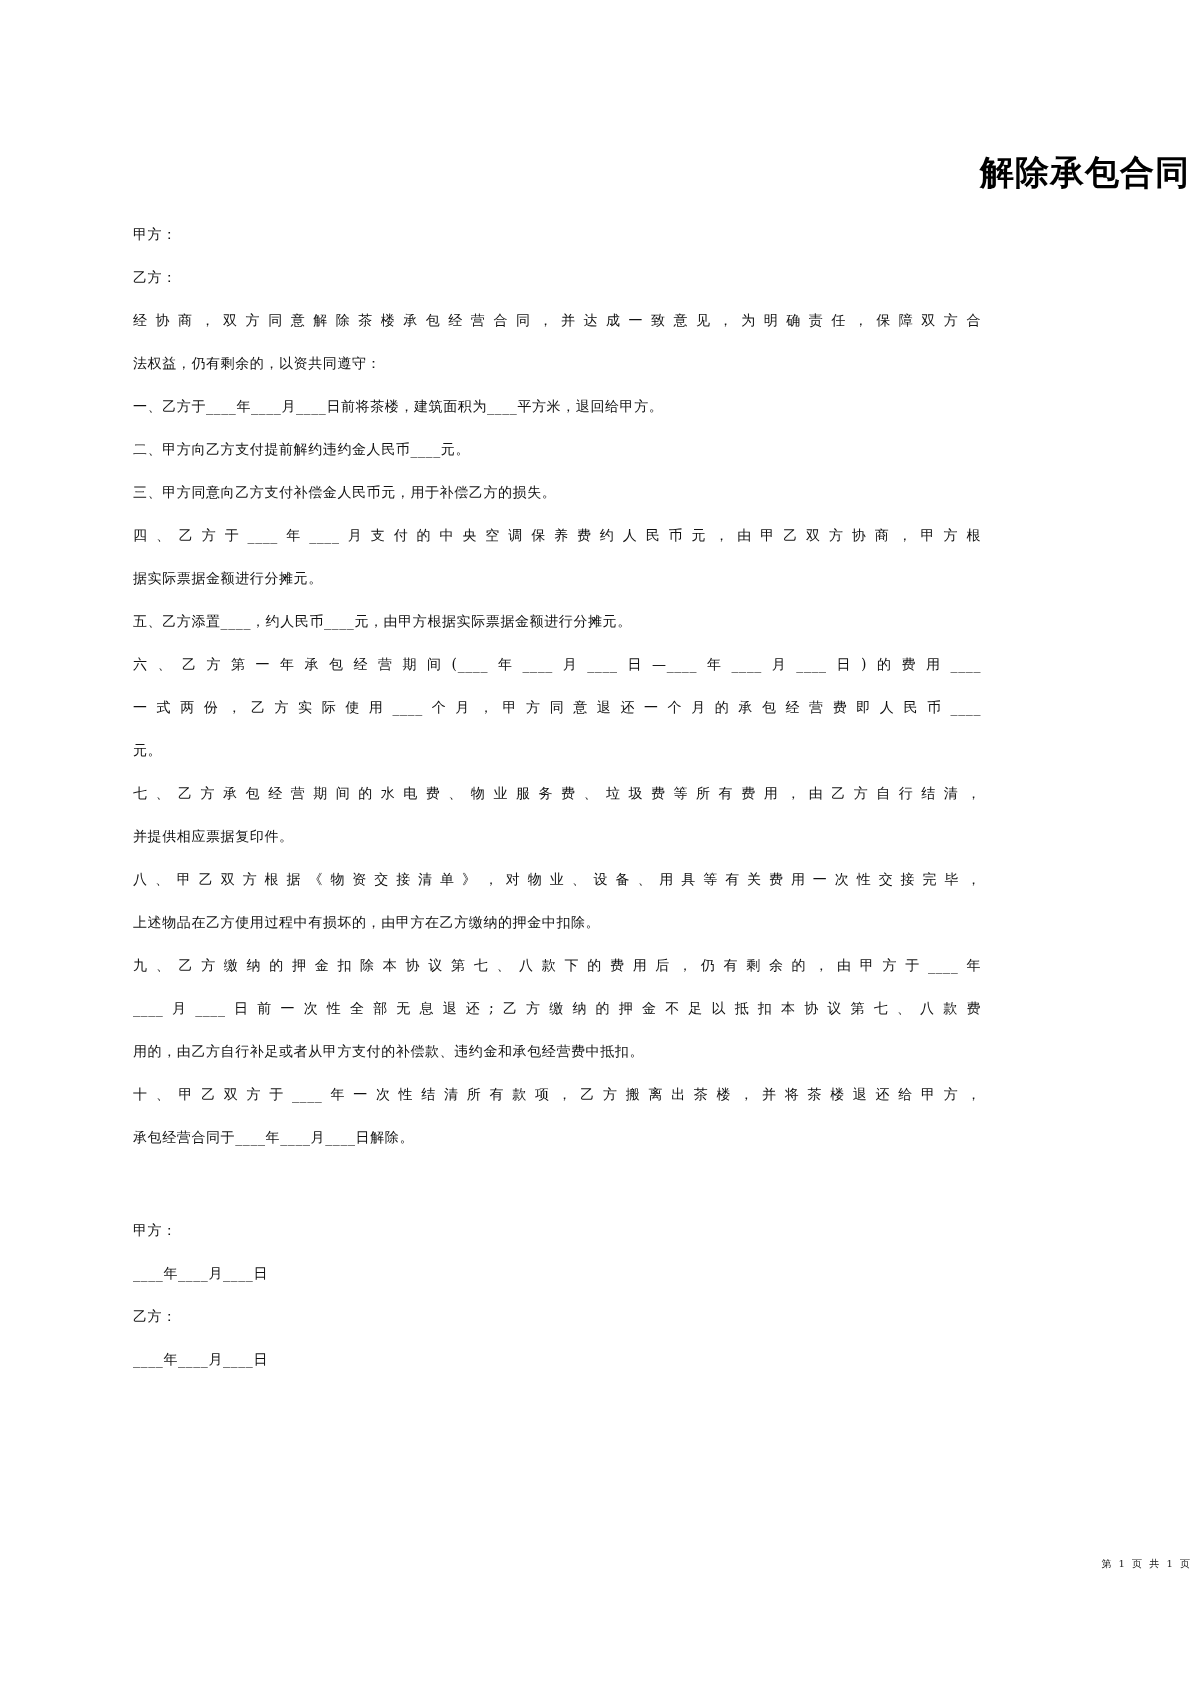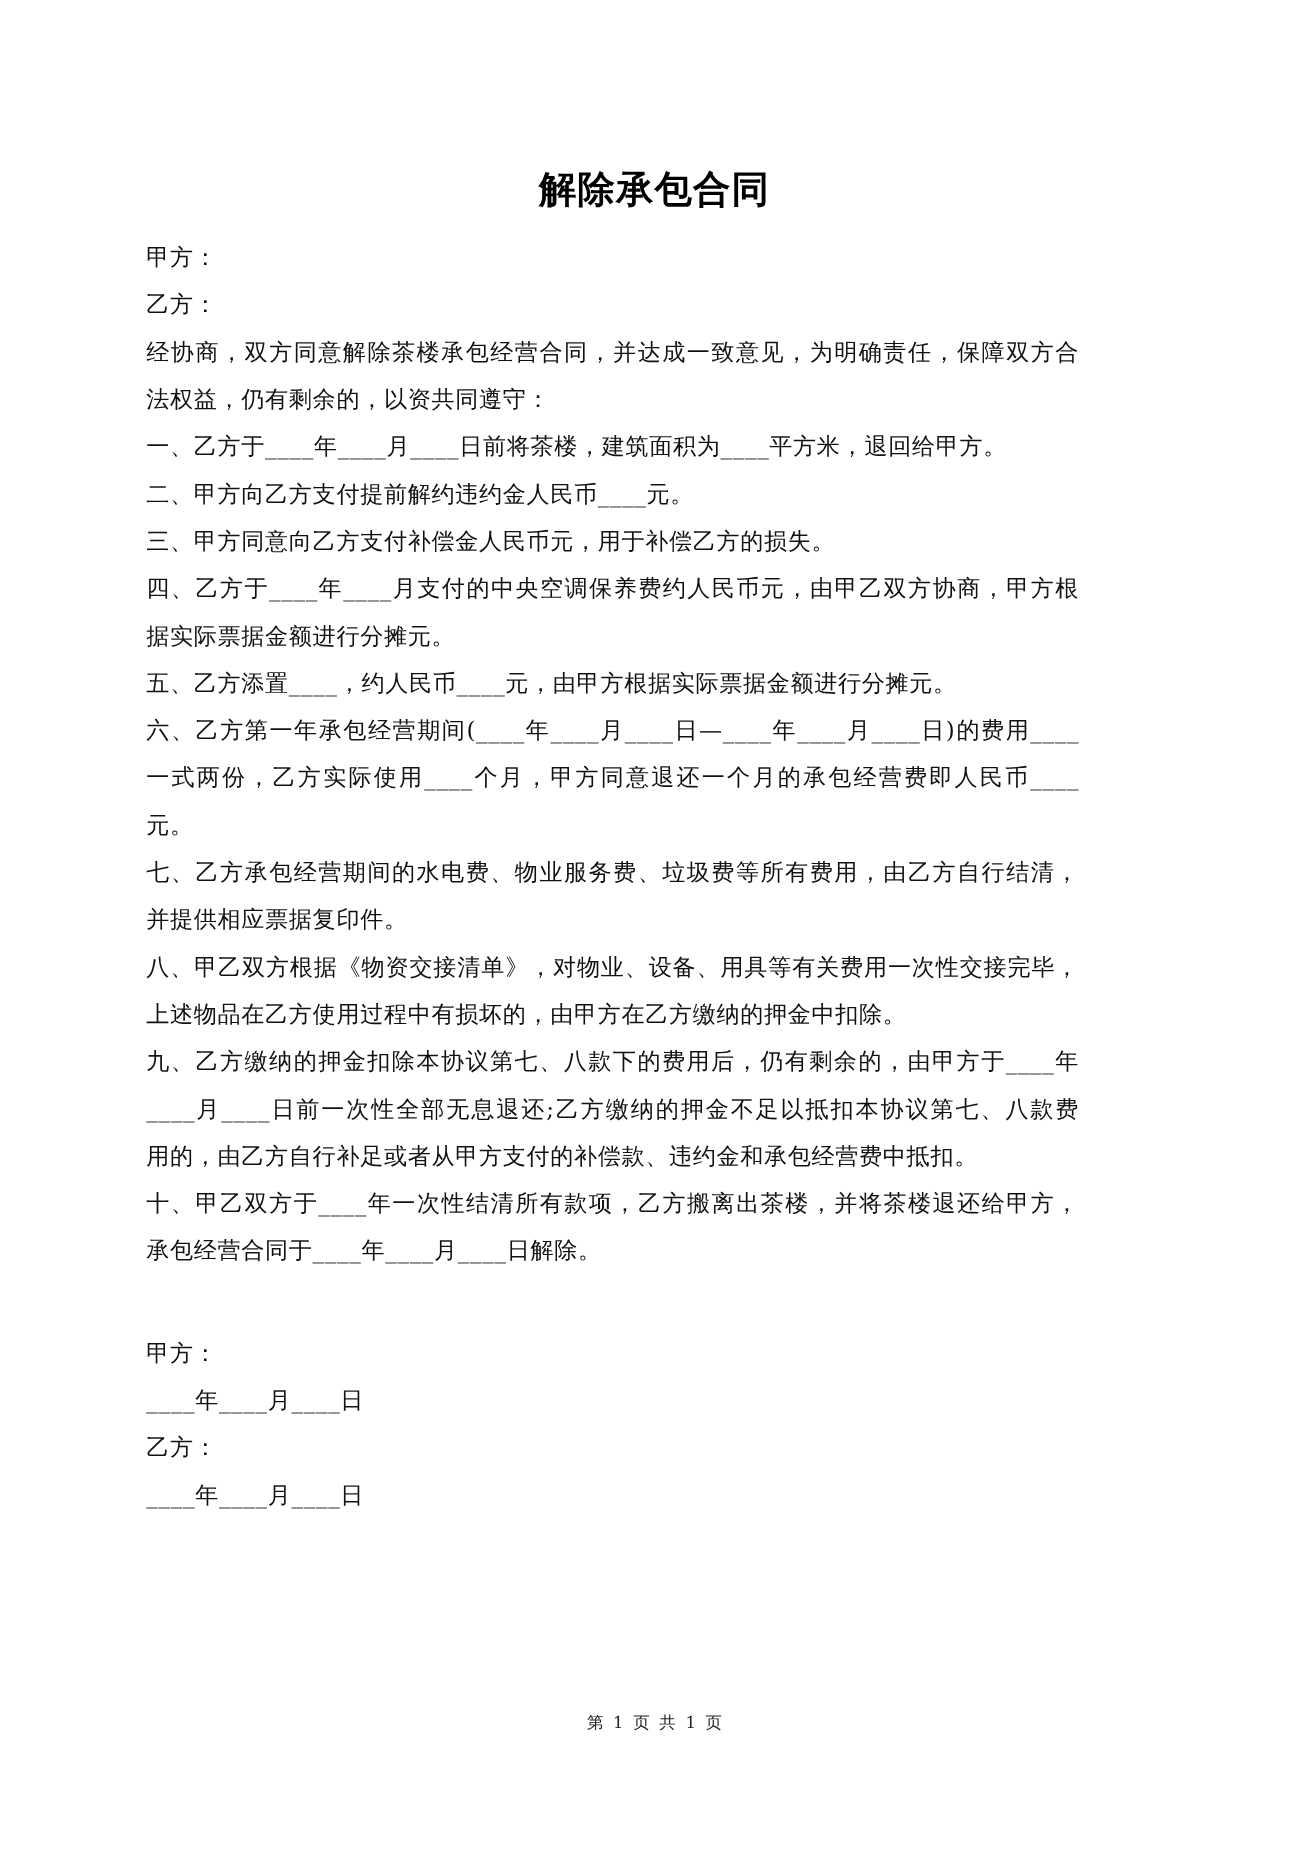--- a/index.html
+++ b/index.html
@@ -20,53 +20,53 @@
       left: 0; top: 0;
       width: 1190px;
       height: 1683px;
       background: #ffffff;
     }
     .title {
       position: absolute;
       left: 0;
       width: 1190px;
       top: 150px;
-      text-align: center;
+      text-align: right;
       font-size: 34px;
       font-weight: bold;
       letter-spacing: 1px;
       color: #000;
     }
     .body {
       position: absolute;
       left: 133px;
       top: 213px;
       width: 848px;
     }
     .line {
       height: 43px;
       line-height: 43px;
-      font-size: 21px;
+      font-size: 14px;
       white-space: nowrap;
       letter-spacing: 0.6px;
     }
     .justify {
       text-align: justify;
       text-align-last: justify;
     }
     .blank-gap {
       height: 50px;
     }
     .footer {
       position: absolute;
       left: 0;
       width: 1190px;
       top: 1557px;
-      text-align: center;
-      font-size: 15px;
+      text-align: right;
+      font-size: 10px;
       word-spacing: 4px;
       color: #222;
     }
   </style>
 </head>
 <body>
 
 <div class="page">
 
   <div class="title">解除承包合同</div>

